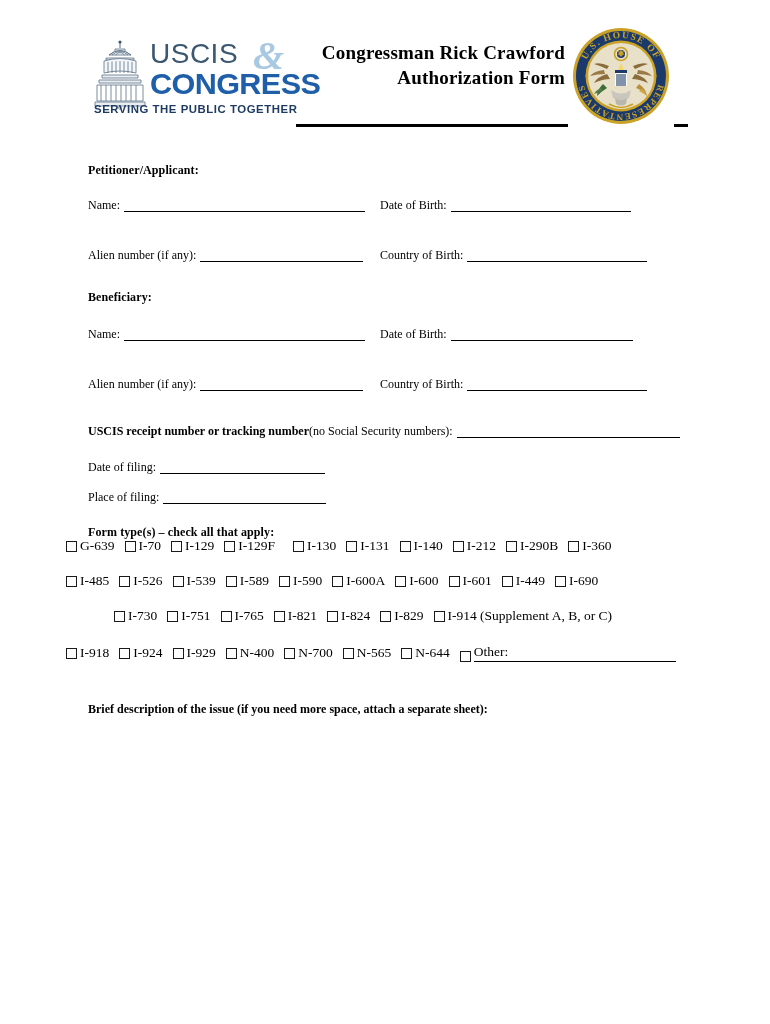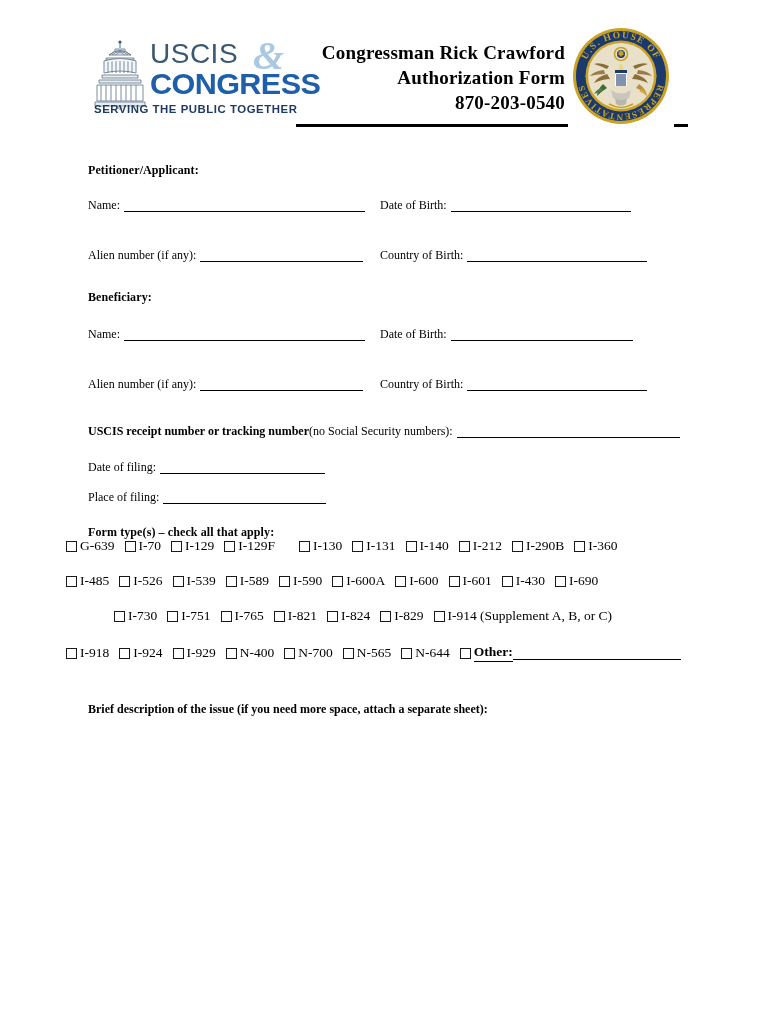--- a/index.html
+++ b/index.html
@@ -206,26 +206,25 @@
     height: 9px;
     border: 1px solid #1a1a1a;
     background: #ffffff;
     margin-right: 3px;
     flex: 0 0 auto;
   }
   .cb-label {
     font-size: 13.5px;
     line-height: 16px;
   }
-  .cb-item.wide { margin-right: 24px; }
+  .cb-item.wide { margin-right: 18px; }
 
   .other-item {
     display: inline-flex;
-    align-items: center;
-    font-weight: bold;
+    align-items: flex-end;
   }
   .other-label {
     font-size: 13.5px;
     line-height: 16px;
     border-bottom: 1px solid #000000;
     padding-bottom: 1px;
   }
   .other-rule {
     display: inline-block;
     width: 168px;
@@ -275,21 +274,20 @@
         <span class="logo-uscis">USCIS</span>
         <span class="logo-amp">&amp;</span>
         <span class="logo-congress">CONGRESS</span>
         <span class="logo-tagline">SERVING THE PUBLIC TOGETHER</span>
       </div>
     </div>
 
     <div class="title-block">
       <div class="title-line">Congressman Rick Crawford</div>
       <div class="title-line">Authorization Form</div>
-      <div class="title-line">870-203-0540</div>
     </div>
     <div class="title-rule"></div>
     <div class="title-rule-stub"></div>
 
     <div class="seal">
       <svg viewBox="0 0 100 100" width="100" height="100" aria-hidden="true">
         <circle cx="50" cy="50" r="48" fill="#c9a227"></circle>
         <circle cx="50" cy="50" r="45" fill="#1b3a6b"></circle>
         <circle cx="50" cy="50" r="35.5" fill="#c9a227"></circle>
         <circle cx="50" cy="50" r="33" fill="#e8e0c8"></circle>
@@ -465,21 +463,21 @@
         <span class="cb-item">
           <span class="cb-box"></span>
           <span class="cb-label">I-600</span>
         </span>
         <span class="cb-item">
           <span class="cb-box"></span>
           <span class="cb-label">I-601</span>
         </span>
         <span class="cb-item">
           <span class="cb-box"></span>
-          <span class="cb-label">I-430</span>
+          <span class="cb-label">I-449</span>
         </span>
         <span class="cb-item">
           <span class="cb-box"></span>
           <span class="cb-label">I-690</span>
         </span>
       </div>
     <div class="cb-row" style="top:458px;padding-left:48px;">
         <span class="cb-item">
           <span class="cb-box"></span>
           <span class="cb-label">I-730</span>

